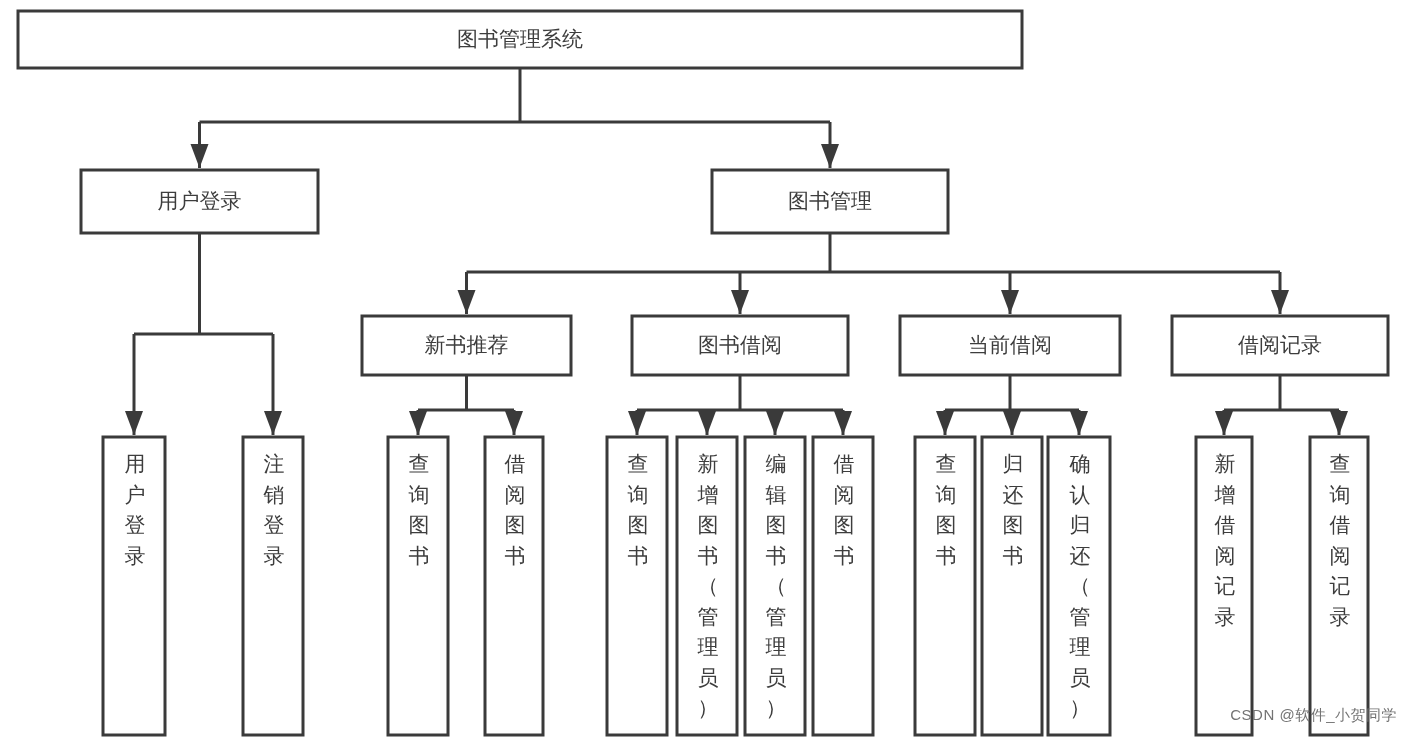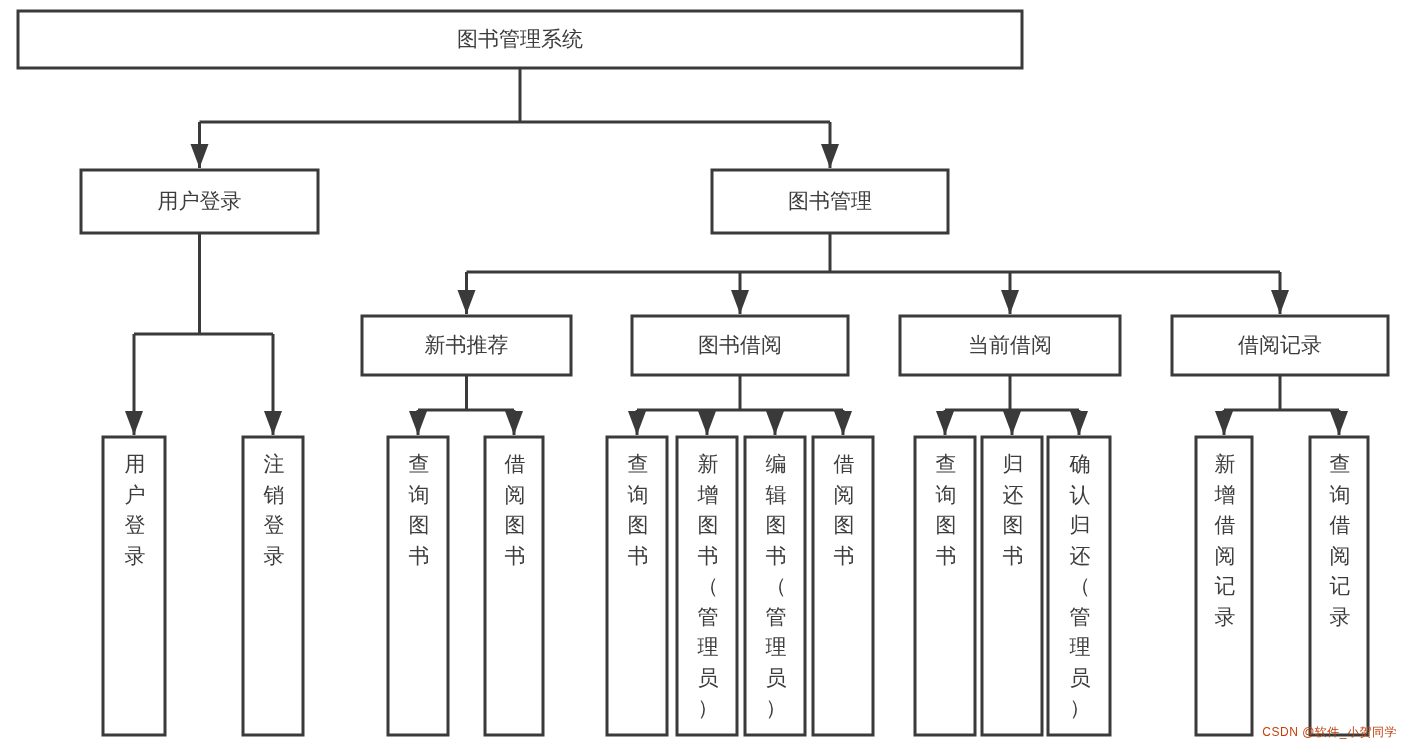--- a/index.html
+++ b/index.html
@@ -8,22 +8,22 @@
   #diagram-root{position:relative;width:1405px;height:747px;background:#ffffff;}
   svg#tree-canvas{position:absolute;left:0;top:0;width:1405px;height:747px;}
   .node-box{fill:#ffffff;stroke:#3a3a3a;stroke-width:3;}
   .link-line{stroke:#3a3a3a;stroke-width:3;fill:none;stroke-linecap:butt;}
   .arrow-head{fill:#3a3a3a;stroke:none;}
   .node-label{fill:#3d3d3d;font-family:"Liberation Sans","DejaVu Sans",sans-serif;
               font-size:21px;dominant-baseline:middle;}
   .node-label.horiz{text-anchor:middle;}
   .leaf-label{fill:#3d3d3d;font-family:"Liberation Sans","DejaVu Sans",sans-serif;
               font-size:21px;text-anchor:middle;}
-  .watermark{position:absolute;right:8px;bottom:6px;color:#c2410c;
-             font-size:12px;font-family:"Liberation Sans","DejaVu Sans",sans-serif;
+  .watermark{position:absolute;right:8px;bottom:22px;color:#737373;
+             font-size:15px;font-family:"Liberation Sans","DejaVu Sans",sans-serif;
              letter-spacing:.5px;white-space:nowrap;}
 </style>
 </head>
 <body>
 
 <div id="diagram-root">
   <svg id="tree-canvas" viewBox="0 0 1405 747">
     <g id="links-layer">
         <line x1="520" y1="68" x2="520" y2="122" class="link-line"></line>
         <line x1="199.5" y1="122" x2="830" y2="122" class="link-line"></line>

